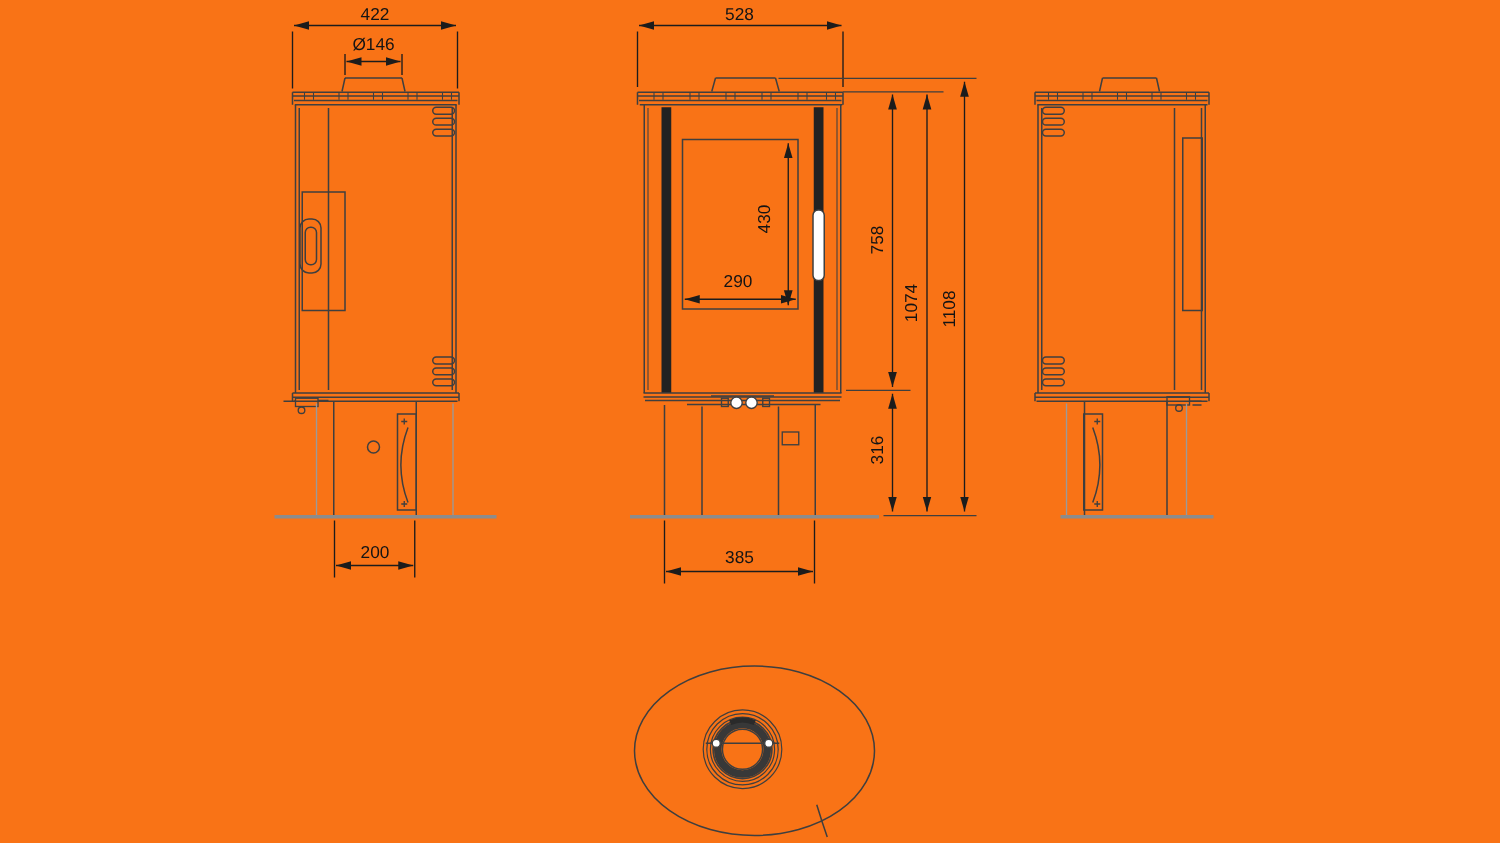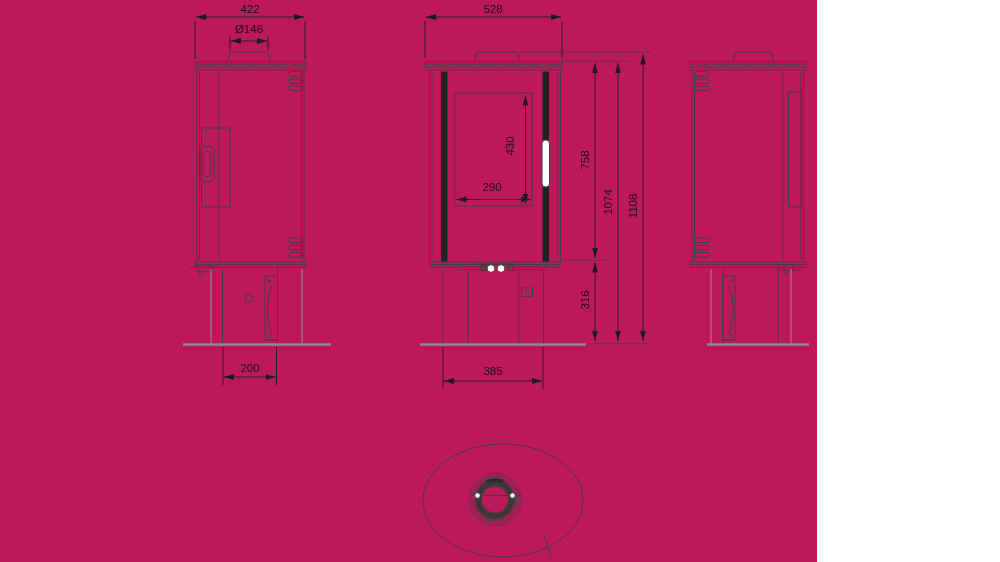--- a/index.html
+++ b/index.html
@@ -1,16 +1,16 @@
 <!DOCTYPE html>
 <html><head>
 <meta charset="utf-8">
 <style>
   html,body{margin:0;padding:0;background:#fff;}
-  .canvas{position:relative;width:817px;height:562px;background:#be185d;overflow:hidden;
+  .canvas{position:relative;width:1000px;height:562px;background:#f97316;overflow:hidden;
           font-family:"Liberation Sans",sans-serif;}
   svg text{font-family:"Liberation Sans",sans-serif;font-size:11.5px;fill:#141414;}
 </style>
 </head>
 <body>
 
 <div class="canvas">
 <svg width="1000" height="562" viewBox="0 0 1000 562">
   <defs>
     <marker id="arr" markerWidth="11" markerHeight="8" refX="10" refY="4" orient="auto-start-reverse" markerUnits="userSpaceOnUse">

